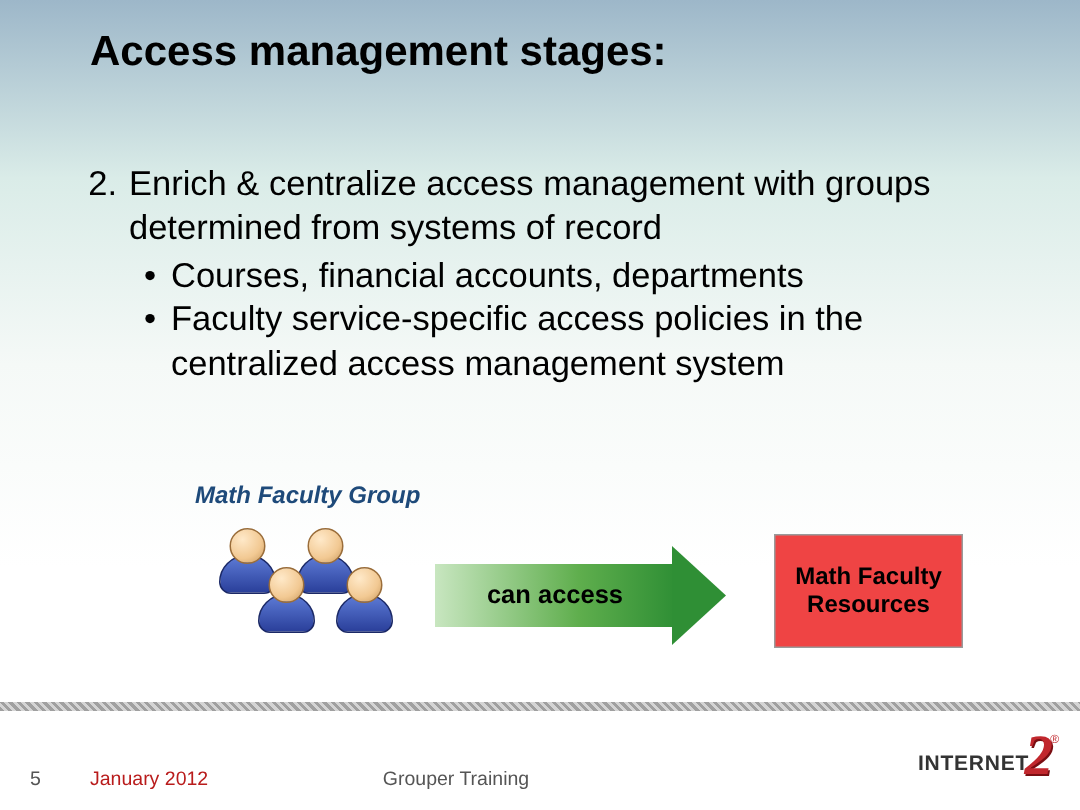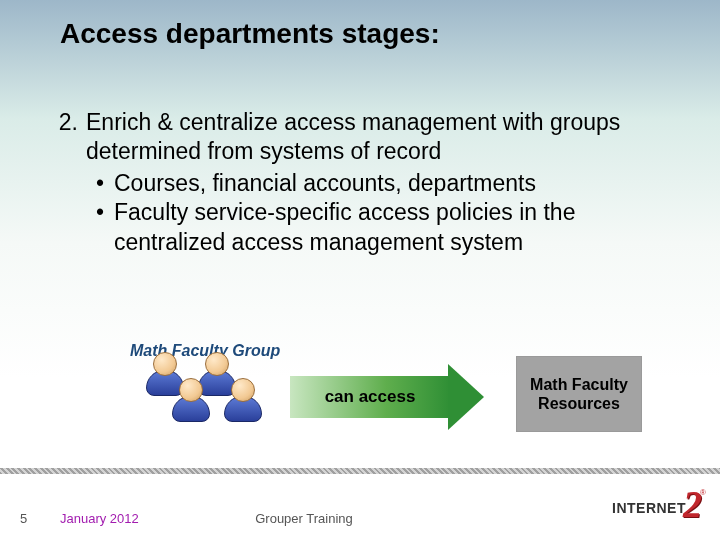--- a/index.html
+++ b/index.html
@@ -34,21 +34,20 @@
   .sub-row .dot { width: 28px; flex-shrink: 0; text-align: center; }
   .sub-row .txt { flex: 1; }
   .group-label {
     position: absolute;
     left: 130px;
     top: 322px;
     font-size: 16px;
     font-weight: bold;
     font-style: italic;
     color: #1e4a7a;
-    margin-top: 20px;
   }
   .people {
     position: absolute;
     left: 140px;
     top: 350px;
     width: 130px;
     height: 90px;
   }
   .person {
     position: absolute;
@@ -102,21 +101,21 @@
     font-weight: bold;
     color: #000;
     z-index: 3;
   }
   .resource-box {
     position: absolute;
     left: 516px;
     top: 356px;
     width: 126px;
     height: 76px;
-    background: #a3a3a3;
+    background: #ef4444;
     border: 1px solid #9a9a9a;
     display: flex;
     align-items: center;
     justify-content: center;
     text-align: center;
     font-size: 16px;
     font-weight: bold;
     line-height: 1.2;
     padding: 4px;
   }
@@ -133,21 +132,21 @@
     left: 20px;
     bottom: 14px;
     font-size: 13px;
     color: #555;
   }
   .date {
     position: absolute;
     left: 60px;
     bottom: 14px;
     font-size: 13px;
-    color: #a21caf;
+    color: #b91c1c;
   }
   .footer-center {
     position: absolute;
     width: 608px;
     bottom: 14px;
     text-align: center;
     font-size: 13px;
     color: #555;
   }
   .logo {
@@ -183,21 +182,21 @@
     right: -4px;
     top: 2px;
     font-size: 8px;
     color: #c1272d;
   }
 </style>
 </head>
 <body>
 
 <div class="title">
-  <div>Access departments stages:</div>
+  <div>Access management stages:</div>
 </div>
 
 <div class="body-list">
   <div class="num-row">
     <div class="num">2.</div>
     <div class="txt">Enrich &amp; centralize access management with groups determined from systems of record</div>
   </div>
   <div class="sub">
     <div class="sub-row">
       <div class="dot">•</div>

